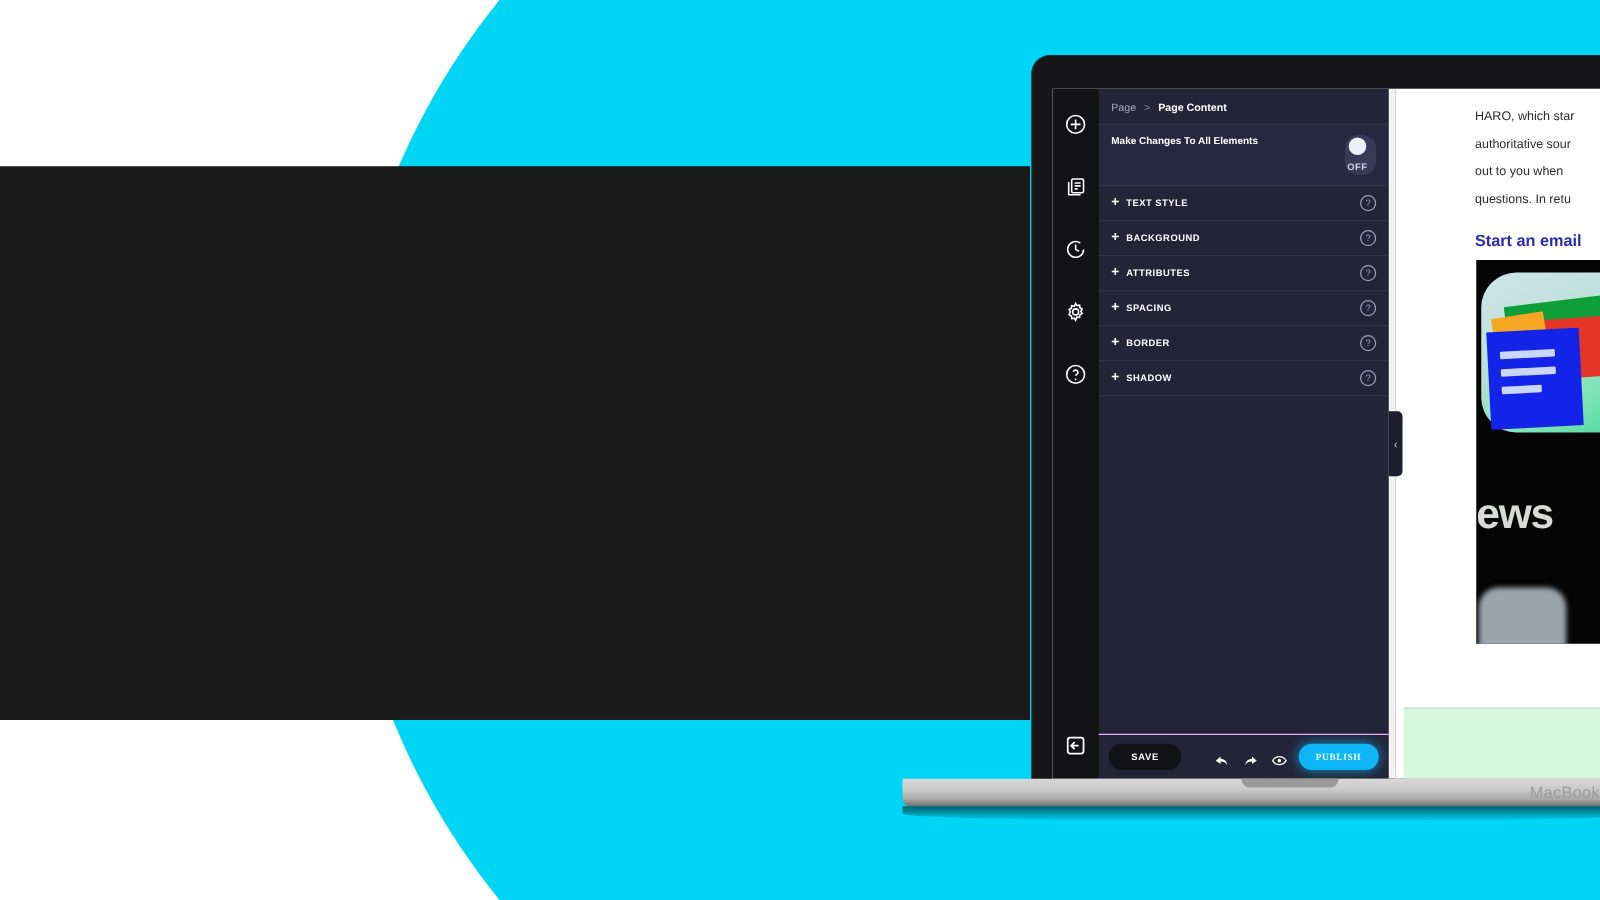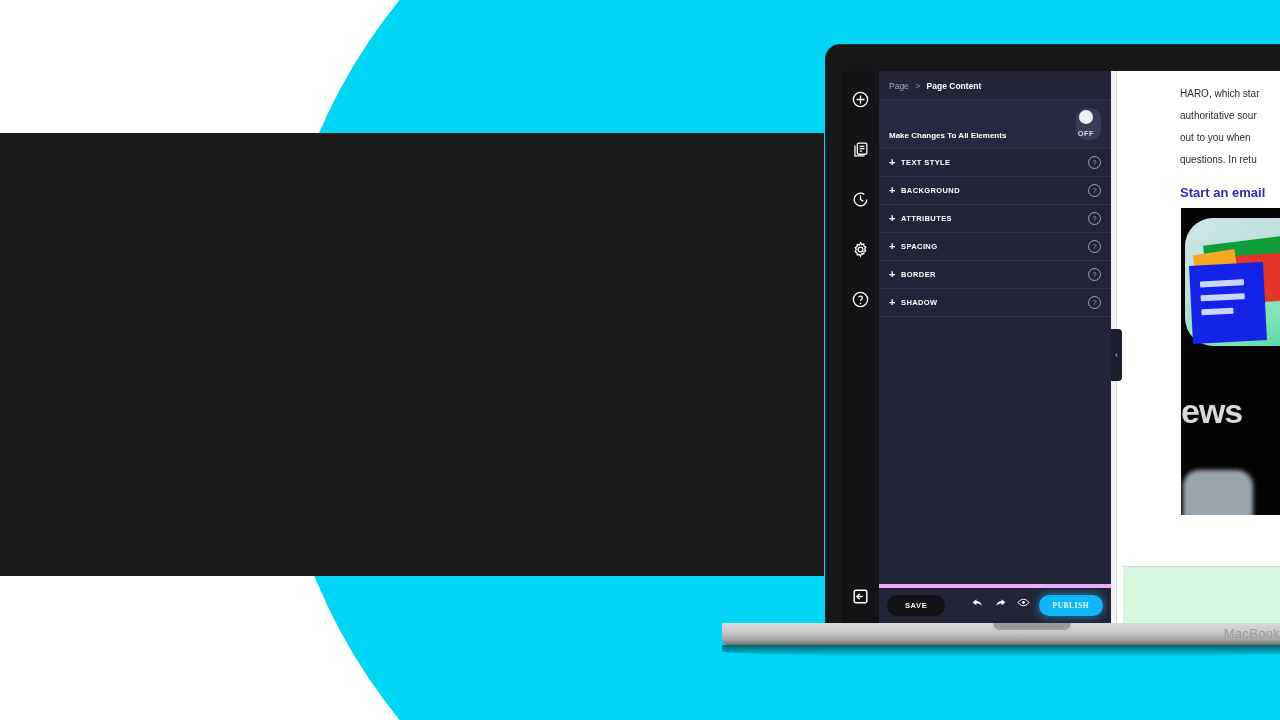--- a/index.html
+++ b/index.html
@@ -151,21 +151,21 @@
     border-bottom: 1px solid #32324a;
   }
   .panel-breadcrumb .crumb-current {
     color: #ffffff;
     font-weight: bold;
   }
   .panel-breadcrumb .crumb-sep { margin: 0 4px; color: #8a8aa8; }
 
   .toggle-row {
     display: flex;
-    align-items: flex-end;
+    align-items: flex-start;
     justify-content: space-between;
     padding: 8px 10px;
     border-bottom: 1px solid #32324a;
     background: #272740;
   }
   .toggle-row-label {
     font-size: 8px;
     font-weight: bold;
     color: #ffffff;
   }
@@ -221,23 +221,23 @@
     font-size: 7.5px;
     display: flex;
     align-items: center;
     justify-content: center;
     line-height: 1;
   }
   .panel-filler { flex: 1 1 auto; }
 
   .panel-footer {
     display: flex;
-    align-items: flex-start;
+    align-items: flex-end;
     padding: 7px 8px;
-    border-top: 4px solid #f0abfc;
+    border-top: 1px solid #f0abfc;
     gap: 8px;
   }
   .save-btn {
     background: #111116;
     color: #ffffff;
     font-size: 7.5px;
     font-weight: bold;
     border-radius: 12px;
     padding: 6px 18px;
     letter-spacing: 0.6px;

